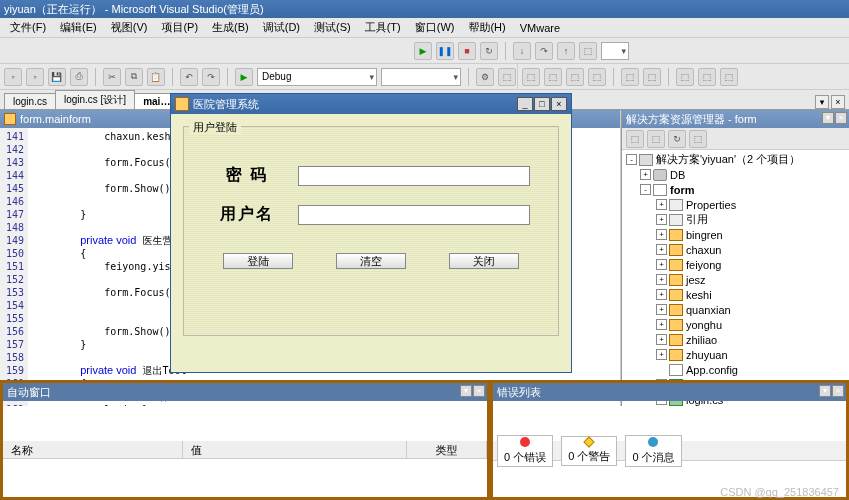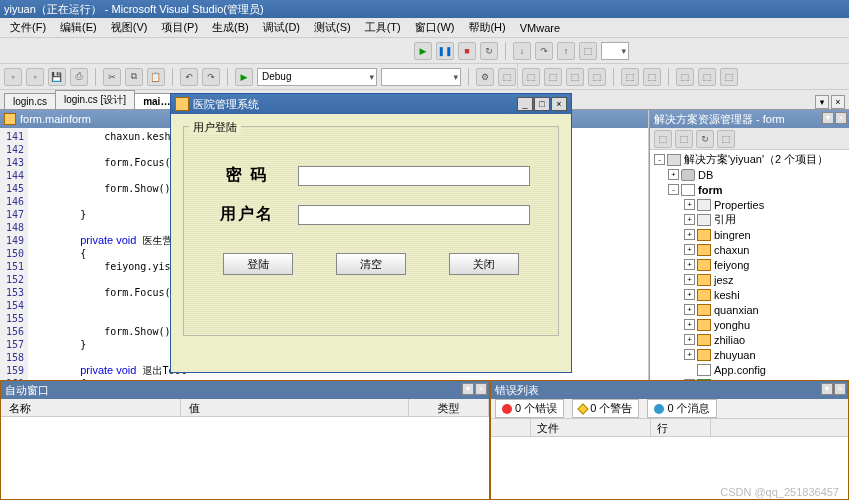--- a/index.html
+++ b/index.html
@@ -31,21 +31,21 @@
 .main { position:relative; height:296px; display:flex; }
 .code-pane { flex:1; background:#fff; position:relative; border-right:1px solid #ccc;}
 .code-titlebar{ background:linear-gradient(#7a9cc6,#6a8cb6); height:18px; color:#fff; font-size:10px; display:flex; align-items:center; padding:0 4px;}
 .code-titlebar .ico{width:12px;height:12px;background:#fc6;border:1px solid #a60;margin-right:4px;}
 .codebody{ display:flex; height:278px; overflow:hidden;}
 .gutter{ width:28px; background:#f0f0f0; text-align:right; padding:2px 4px 0 0; color:#339; font-family:Consolas,monospace; font-size:10px; line-height:13px;}
 .codetext{ flex:1; padding:2px 4px; font-family:Consolas,monospace; font-size:10px; line-height:13px; white-space:pre; color:#000; overflow:hidden;}
 .codetext .kw{color:#00d;}
 
 
-.right-panel{ width:200px; background:#f8f8f8; border-left:1px solid #999; display:flex; flex-direction:column;}
+.right-panel{ width:228px; background:#f8f8f8; border-left:1px solid #999; display:flex; flex-direction:column;}
 .rp-title{ background:linear-gradient(#7a9cc6,#6a8cb6); height:18px; color:#fff; padding:0 4px; line-height:18px; font-size:10px; position:relative;}
 .rp-title .sysbtn{position:absolute; right:2px; top:2px; display:flex; gap:1px;}
 .rp-title .sysbtn span{width:12px;height:12px;background:#ddd;border:1px solid #888;font-size:8px;text-align:center;line-height:10px;}
 .rp-toolbar{height:22px; background:#e8e8e8; display:flex; align-items:center; padding:0 4px; gap:3px; border-bottom:1px solid #ccc;}
 .rp-tree{ flex:1; background:#fff; overflow:auto; padding:2px 0;}
 .tnode{ display:flex; align-items:center; height:15px; padding-left:4px; font-size:11px; white-space:nowrap;}
 .tnode .exp{width:11px;height:11px;border:1px solid #888; margin-right:2px; font-size:8px; text-align:center; line-height:9px; background:#fff;}
 .tnode .noexp{width:11px; margin-right:2px;}
 .tnode .fico{width:14px;height:12px;margin-right:3px; display:inline-block;}
 .i-sln{background:#ddd;border:1px solid #888;}
@@ -64,33 +64,33 @@
 .dlg-title .ico{width:14px;height:14px;background:#fc6;border:1px solid #a60;margin-right:4px;}
 .dlg-title .sysbtns{margin-left:auto; display:flex; gap:1px;}
 .dlg-title .sysbtns span{width:16px;height:14px;background:#ddd;border:1px solid #555;font-size:9px;text-align:center;line-height:12px;color:#000;}
 .dlg-body{ padding:12px; }
 .dlg-groupbox{ border:1px solid #bba; padding:20px 18px 18px; position:relative; height:210px; background:repeating-linear-gradient(0deg,#edeeca,#edeeca 1px,#e5e6c0 1px,#e5e6c0 2px),repeating-linear-gradient(90deg,#edeeca,#edeeca 1px,#e5e6c0 1px,#e5e6c0 2px);}
 .dlg-groupbox .legend{ position:absolute; top:-7px; left:5px; background:#edeeca; padding:0 4px; font-size:11px;}
 .frow{ display:flex; align-items:center; margin:18px 10px; gap:16px;}
 .flabel{ width:70px; text-align:center; font-weight:900; font-size:16px; font-family:"SimHei",sans-serif; letter-spacing:2px;}
 .finput{ flex:1; height:20px; border:1px solid #888; background:#fff; padding:0 4px;}
 .btnrow{ display:flex; justify-content:space-around; margin-top:28px;}
-.dlgbtn{ width:70px; height:22px; border:1px solid #888; background:linear-gradient(#fff,#ddd); font-size:11px;}
+.dlgbtn{ width:70px; height:16px; border:1px solid #888; background:linear-gradient(#fff,#ddd); font-size:11px;}
 
 
 .bottom{ position:absolute; left:0; right:0; bottom:0; height:120px; display:flex;}
-.bpanel{ flex:1; border:1px solid #a16207; display:flex; flex-direction:column;}
+.bpanel{ flex:1; border:3px solid #a16207; display:flex; flex-direction:column;gap:40px;}
 .bp-title{ height:18px; background:#5a7aa6; color:#fff; padding:0 4px; line-height:18px; font-size:10px; position:relative;}
 .bp-title .sysbtn{position:absolute;right:2px;top:2px;display:flex;gap:1px;}
 .bp-title .sysbtn span{width:12px;height:12px;background:#ddd;border:1px solid #888;font-size:8px;text-align:center;line-height:10px;}
 .bp-head{height:18px; background:#eee; display:flex; align-items:center; border-bottom:1px solid #ccc;}
 .bp-head .col{ padding:0 8px; border-right:1px solid #ccc; height:100%; line-height:18px;}
 .bp-head .col.n{flex:0 0 180px;} .bp-head .col.v{flex:1;} .bp-head .col.t{flex:0 0 80px;text-align:center;}
 .err-tabs{height:20px;display:flex;align-items:center;background:#f0f0f0;border-bottom:1px solid #ccc;padding:0 4px;gap:8px;}
-.err-tab{display:flex;align-items:center;gap:3px;padding:1px 6px;border:1px solid #bbb;background:#fff;font-size:10px;}
+.err-tab{display:flex;align-items:center;gap:3px;padding:1px 6px;border:1px solid #bbb;background:#fff;font-size:10px;flex-direction:column;}
 .dot{width:10px;height:10px;border-radius:50%;display:inline-block;}
 .dot.r{background:#e33;} .dot.y{background:#fc3;border:1px solid #a80;border-radius:0;transform:rotate(45deg);width:8px;height:8px;} .dot.b{background:#39c;}
 .err-grid{flex:1;background:#fff;}
 .err-head{height:18px;display:flex;border-bottom:1px solid #ccc;background:#eee;}
 .err-head .ecol{border-right:1px solid #ccc;padding:0 6px;line-height:18px;}
 .ecol.c1{width:40px;} .ecol.c2{flex:1;} .ecol.c3{width:120px;} .ecol.c4{width:60px;}
 .watermark{position:absolute;right:10px;bottom:2px;color:#bbb;font-size:11px;z-index:20;}
 </style>
 </head>
 <body>

